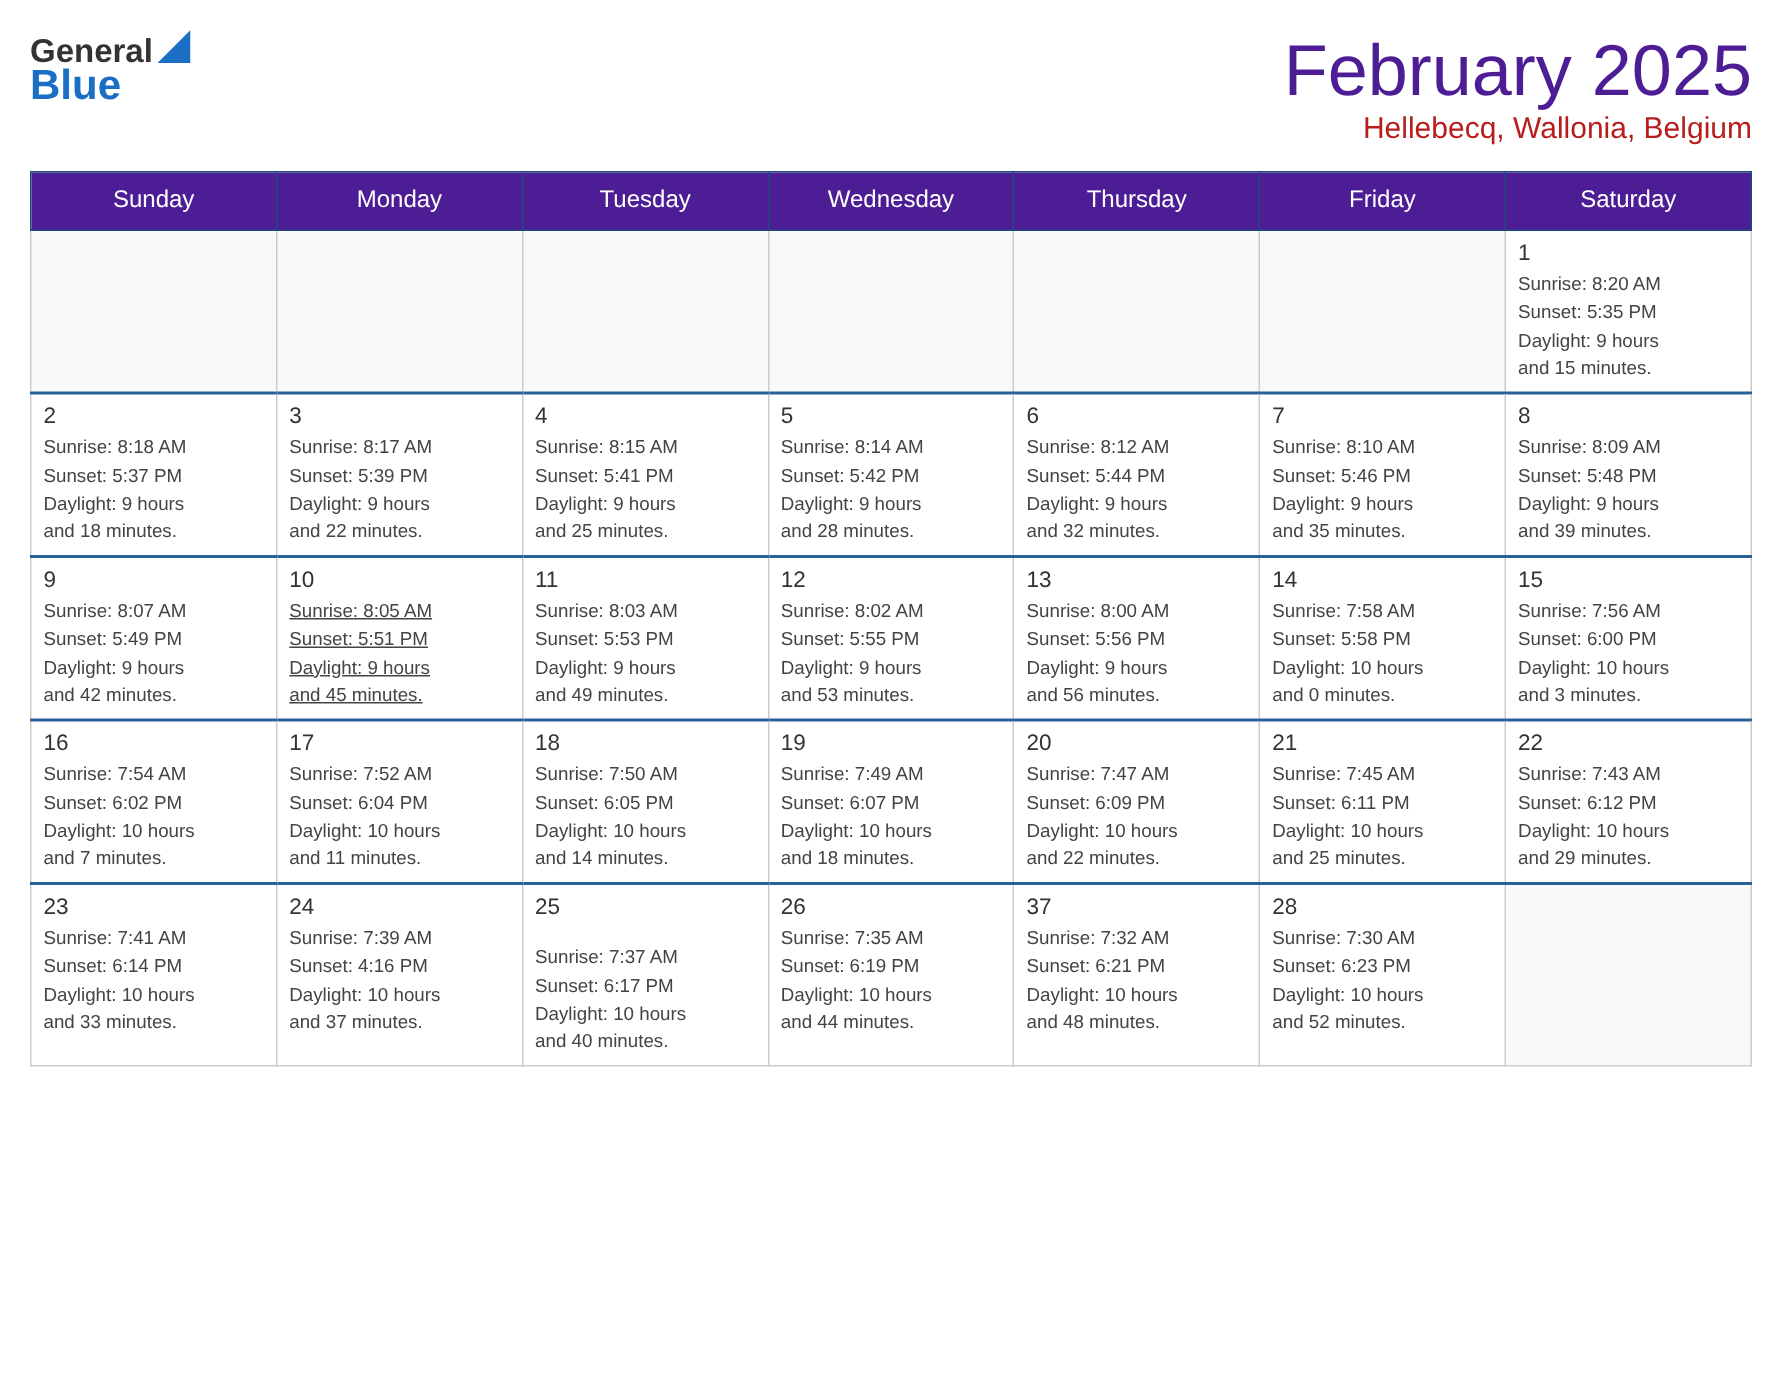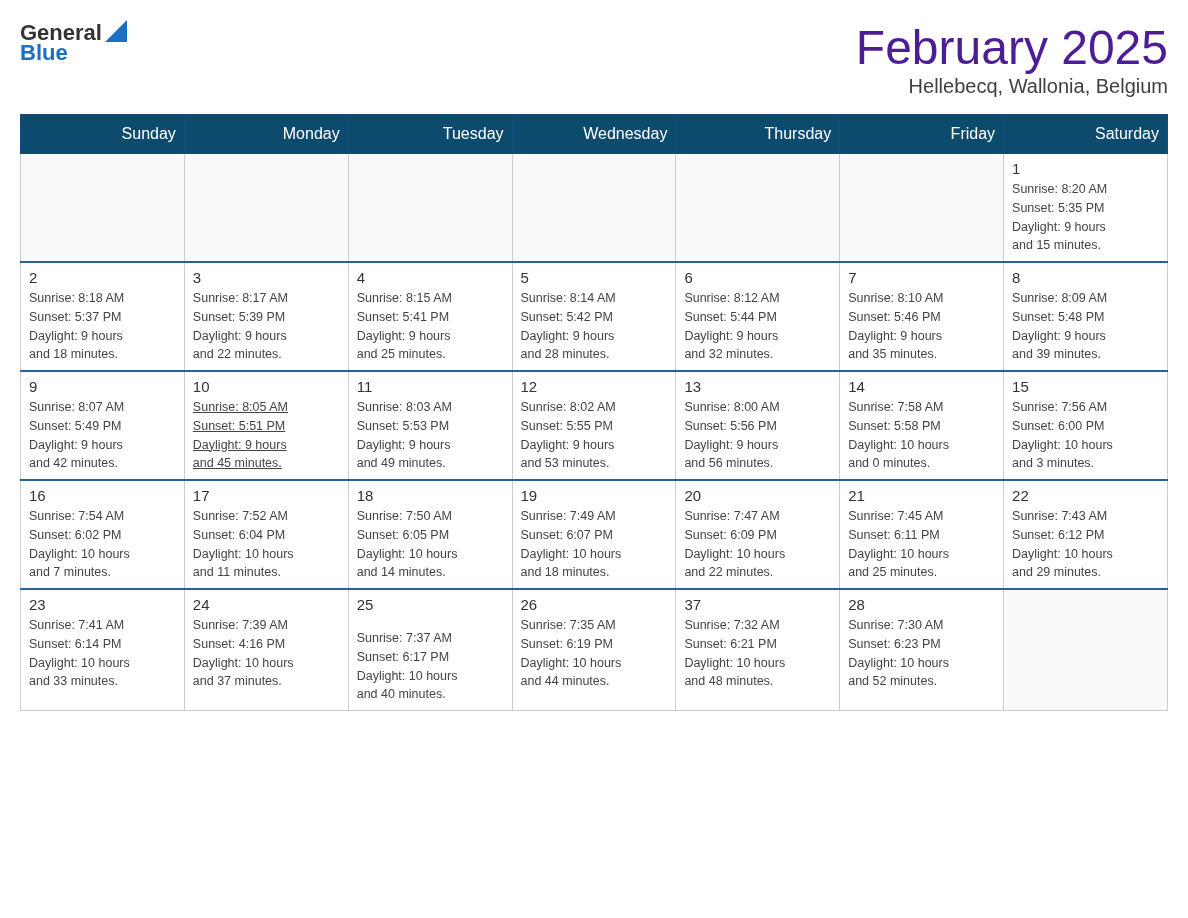--- a/index.html
+++ b/index.html
@@ -20,48 +20,48 @@
       display: flex;
       align-items: center;
       gap: 4px;
     }
     .logo-text-general {
       font-size: 22px;
       font-weight: bold;
       color: #333;
     }
     .logo-text-blue {
-      font-size: 22px;
+      font-size: 28px;
       font-weight: bold;
       color: #1a6fc4;
     }
     .title-section {
       text-align: right;
     }
     .month-title {
       font-size: 48px;
       font-weight: normal;
       color: #4c1d95;
     }
     .location {
       font-size: 20px;
-      color: #404040;
+      color: #b91c1c;
     }
     .calendar {
       width: 100%;
       border-collapse: collapse;
       border: 1px solid #999;
     }
     .calendar th {
-      background-color: #0c4a6e;
+      background-color: #4c1d95;
       color: #fff;
       font-size: 16px;
       font-weight: normal;
       padding: 10px 8px;
-      text-align: right;
+      text-align: center;
       border: 1px solid #1a4a7a;
     }
     .calendar td {
       vertical-align: top;
       padding: 6px 8px;
       border: 1px solid #ccc;
       width: 14.28%;
       min-height: 100px;
       font-size: 13px;
       color: #333;

